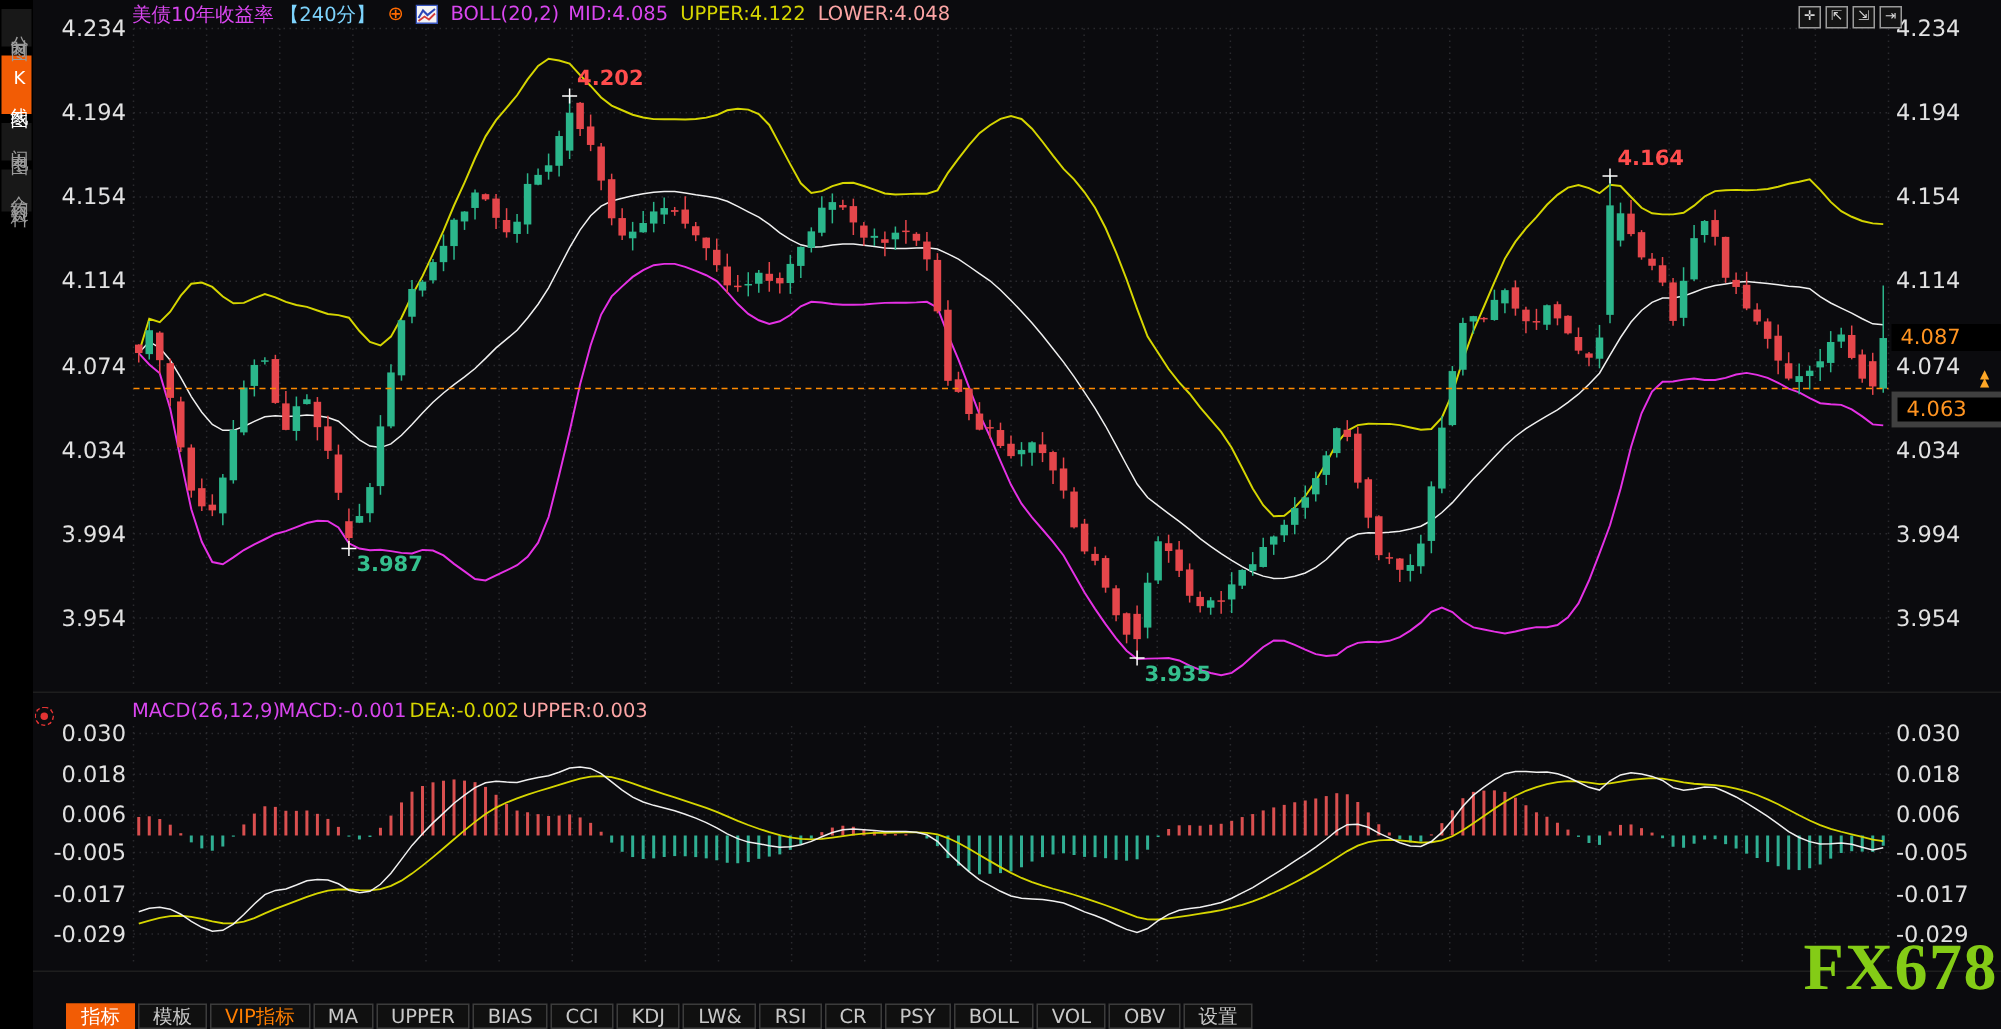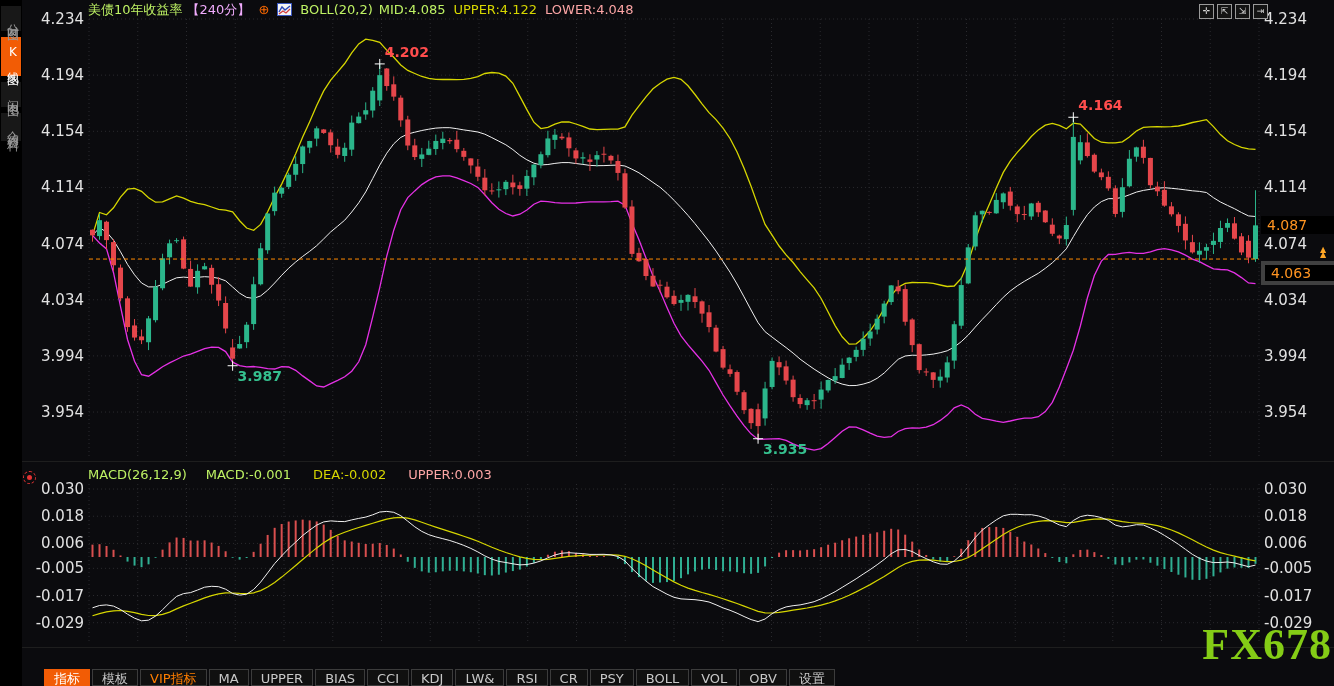--- a/index.html
+++ b/index.html
@@ -11,24 +11,24 @@
   
   #sidebar{position:absolute;left:0;top:0;width:22px;height:686px;background:#000;z-index:6;}
   .side-tab{writing-mode:vertical-rl;text-orientation:upright;width:20px;margin:0 1px 6px 1px;
             padding:8px 0;text-align:center;font-size:12px;letter-spacing:3px;background:#181818;
             color:#9b9b9b;cursor:pointer;}
   .side-tab.active{background:#f25c05;color:#fff;}
 
   
   #main-header{position:absolute;left:88px;top:1px;height:17px;display:flex;align-items:center;
                gap:8px;font-size:13px;z-index:4;white-space:nowrap;}
-  .t-white{color:#bef264;} .t-orange{color:#f0abfc;} .t-yellow{color:#d6d600;} .t-magenta{color:#fca5a5;}
+  .t-white{color:#d946ef;} .t-orange{color:#7dd3fc;} .t-yellow{color:#d6d600;} .t-magenta{color:#fca5a5;}
   #add-icon{color:#ff6a00;font-size:13px;line-height:13px;}
   #macd-header{position:absolute;left:88px;top:466px;height:16px;display:flex;align-items:center;
-               gap:22px;font-size:13px;z-index:4;white-space:nowrap;}
+               gap:2px;font-size:13px;z-index:4;white-space:nowrap;}
 
   
   #win-icons{position:absolute;left:1199px;top:4px;display:flex;gap:3px;z-index:6;}
   .win-ic{width:13px;height:13px;border:1px solid #9a9a9a;background:#141414;color:#d8d8d8;
           font-size:9px;line-height:12px;text-align:center;cursor:pointer;}
 
   
   .ytick{position:absolute;font-size:15px;height:16px;line-height:16px;color:#e2e2e2;z-index:3;}
   .ytick.left{left:0;width:84px;text-align:right;}
   .ytick.right{left:1264px;text-align:left;}

